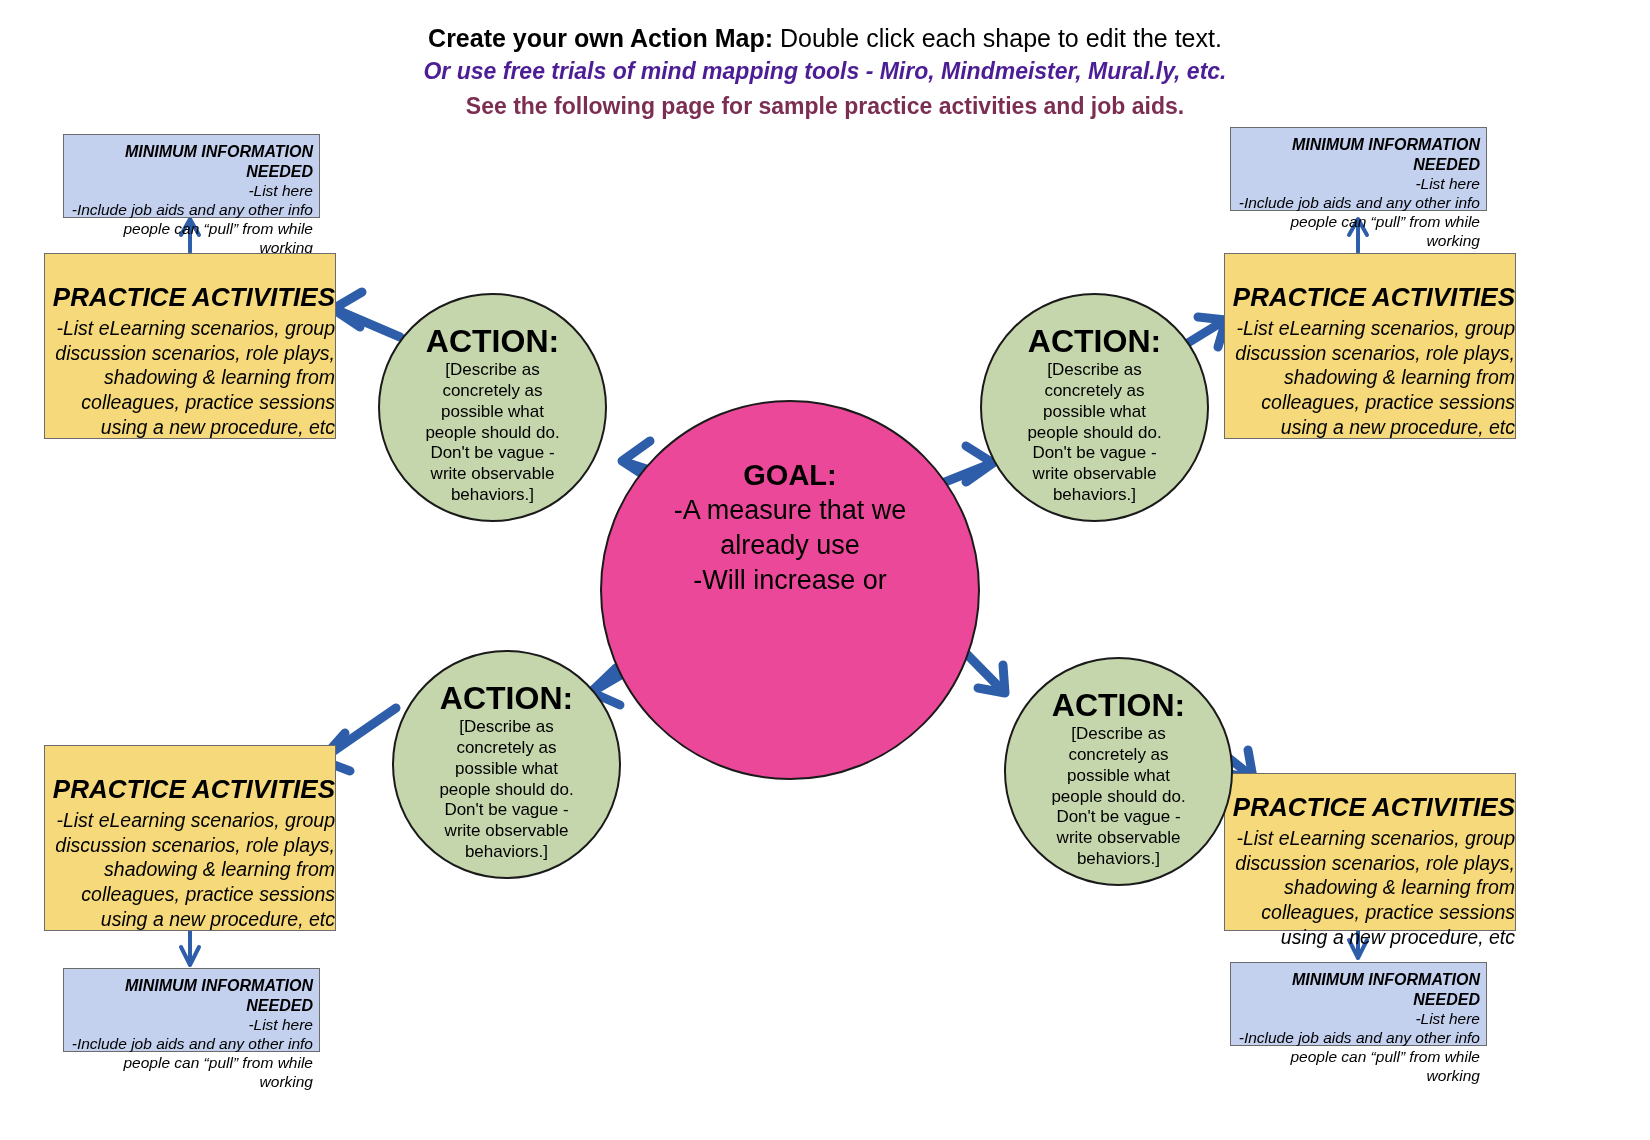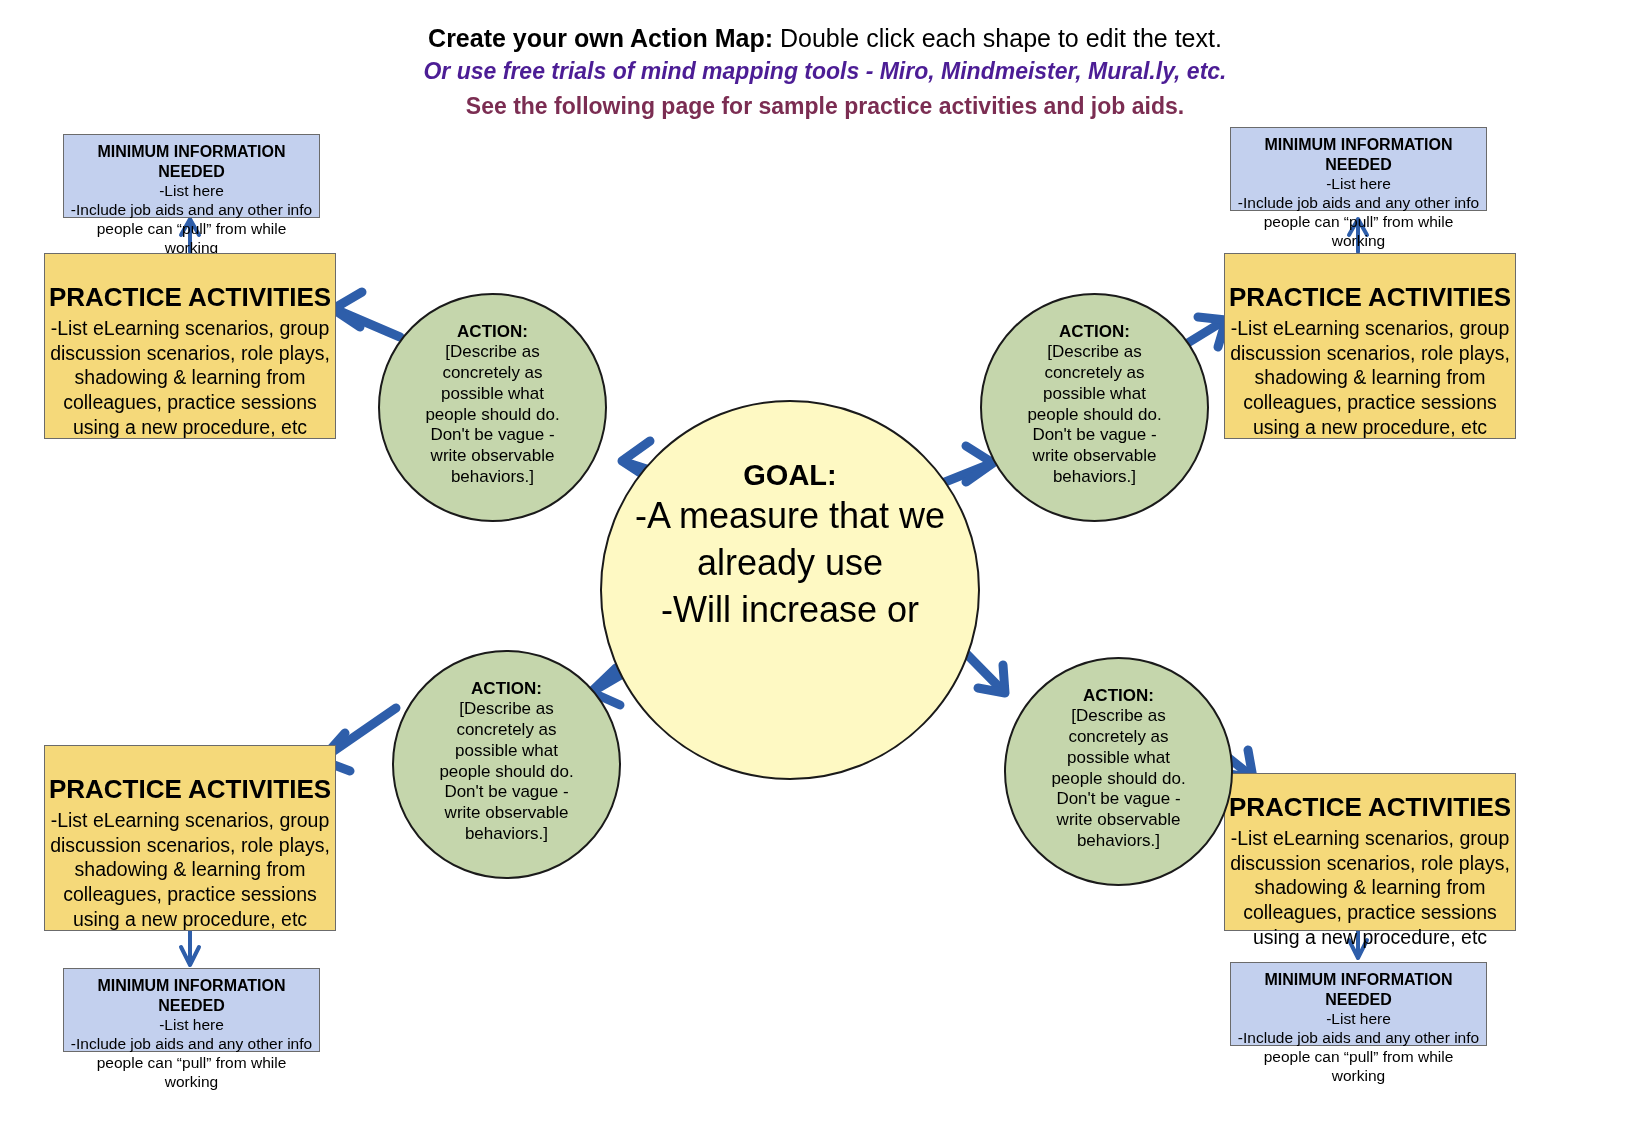--- a/index.html
+++ b/index.html
@@ -13,39 +13,39 @@
 
   
   .header{position:absolute;left:0;top:22px;width:1650px;text-align:center;}
   .hdr-line1{font-size:25px;color:#000;line-height:1.28;}
   .hdr-line1 b{font-weight:bold;}
   .hdr-line2{font-size:23px;color:#4c1d95;font-style:italic;font-weight:bold;line-height:1.5;}
   .hdr-line3{font-size:23px;color:#7B2D52;font-weight:bold;line-height:1.5;}
 
   
   .box{position:absolute;box-sizing:border-box;border:1.5px solid #6b6b6b;
-       text-align:center;color:#000;}
+       text-align:right;color:#000;font-style:italic;}
   .box-blue{background:#C3D0EE;padding:7px 6px 8px;}
   .box-yellow{background:#F5D97A;}
   .box-title{font-weight:bold;}
   .blue-title{font-size:16px;line-height:1.25;}
   .blue-body{font-size:15.5px;line-height:1.22;}
   .yellow-title{font-size:26px;line-height:1.3;margin-bottom:1px;}
   .yellow-body{font-size:19.5px;line-height:1.27;}
 
   
   .circle{position:absolute;border-radius:50%;box-sizing:border-box;
           border:2px solid #1a1a1a;display:flex;flex-direction:column;
           align-items:center;justify-content:flex-start;text-align:center;color:#000;}
   .circle-action{background:#C5D6AC;}
-  .circle-goal{background:#fef9c3;}
-  .action-title{font-size:17px;font-weight:bold;line-height:1.2;}
+  .circle-goal{background:#ec4899;}
+  .action-title{font-size:32px;font-weight:bold;line-height:1.2;}
   .action-body{font-size:17px;line-height:1.22;}
   .goal-title{font-size:29px;font-weight:bold;line-height:1.25;}
-  .goal-body{font-size:36px;line-height:1.3;}
+  .goal-body{font-size:27px;line-height:1.3;}
 </style>
 </head>
 <body>
 
 <div id="canvas">
 
   <svg class="svg-layer" viewBox="0 0 1650 1140" xmlns="http://www.w3.org/2000/svg">
     <g fill="none" stroke="#2E5EAA" stroke-linecap="round" stroke-linejoin="round">
 
       <g>

